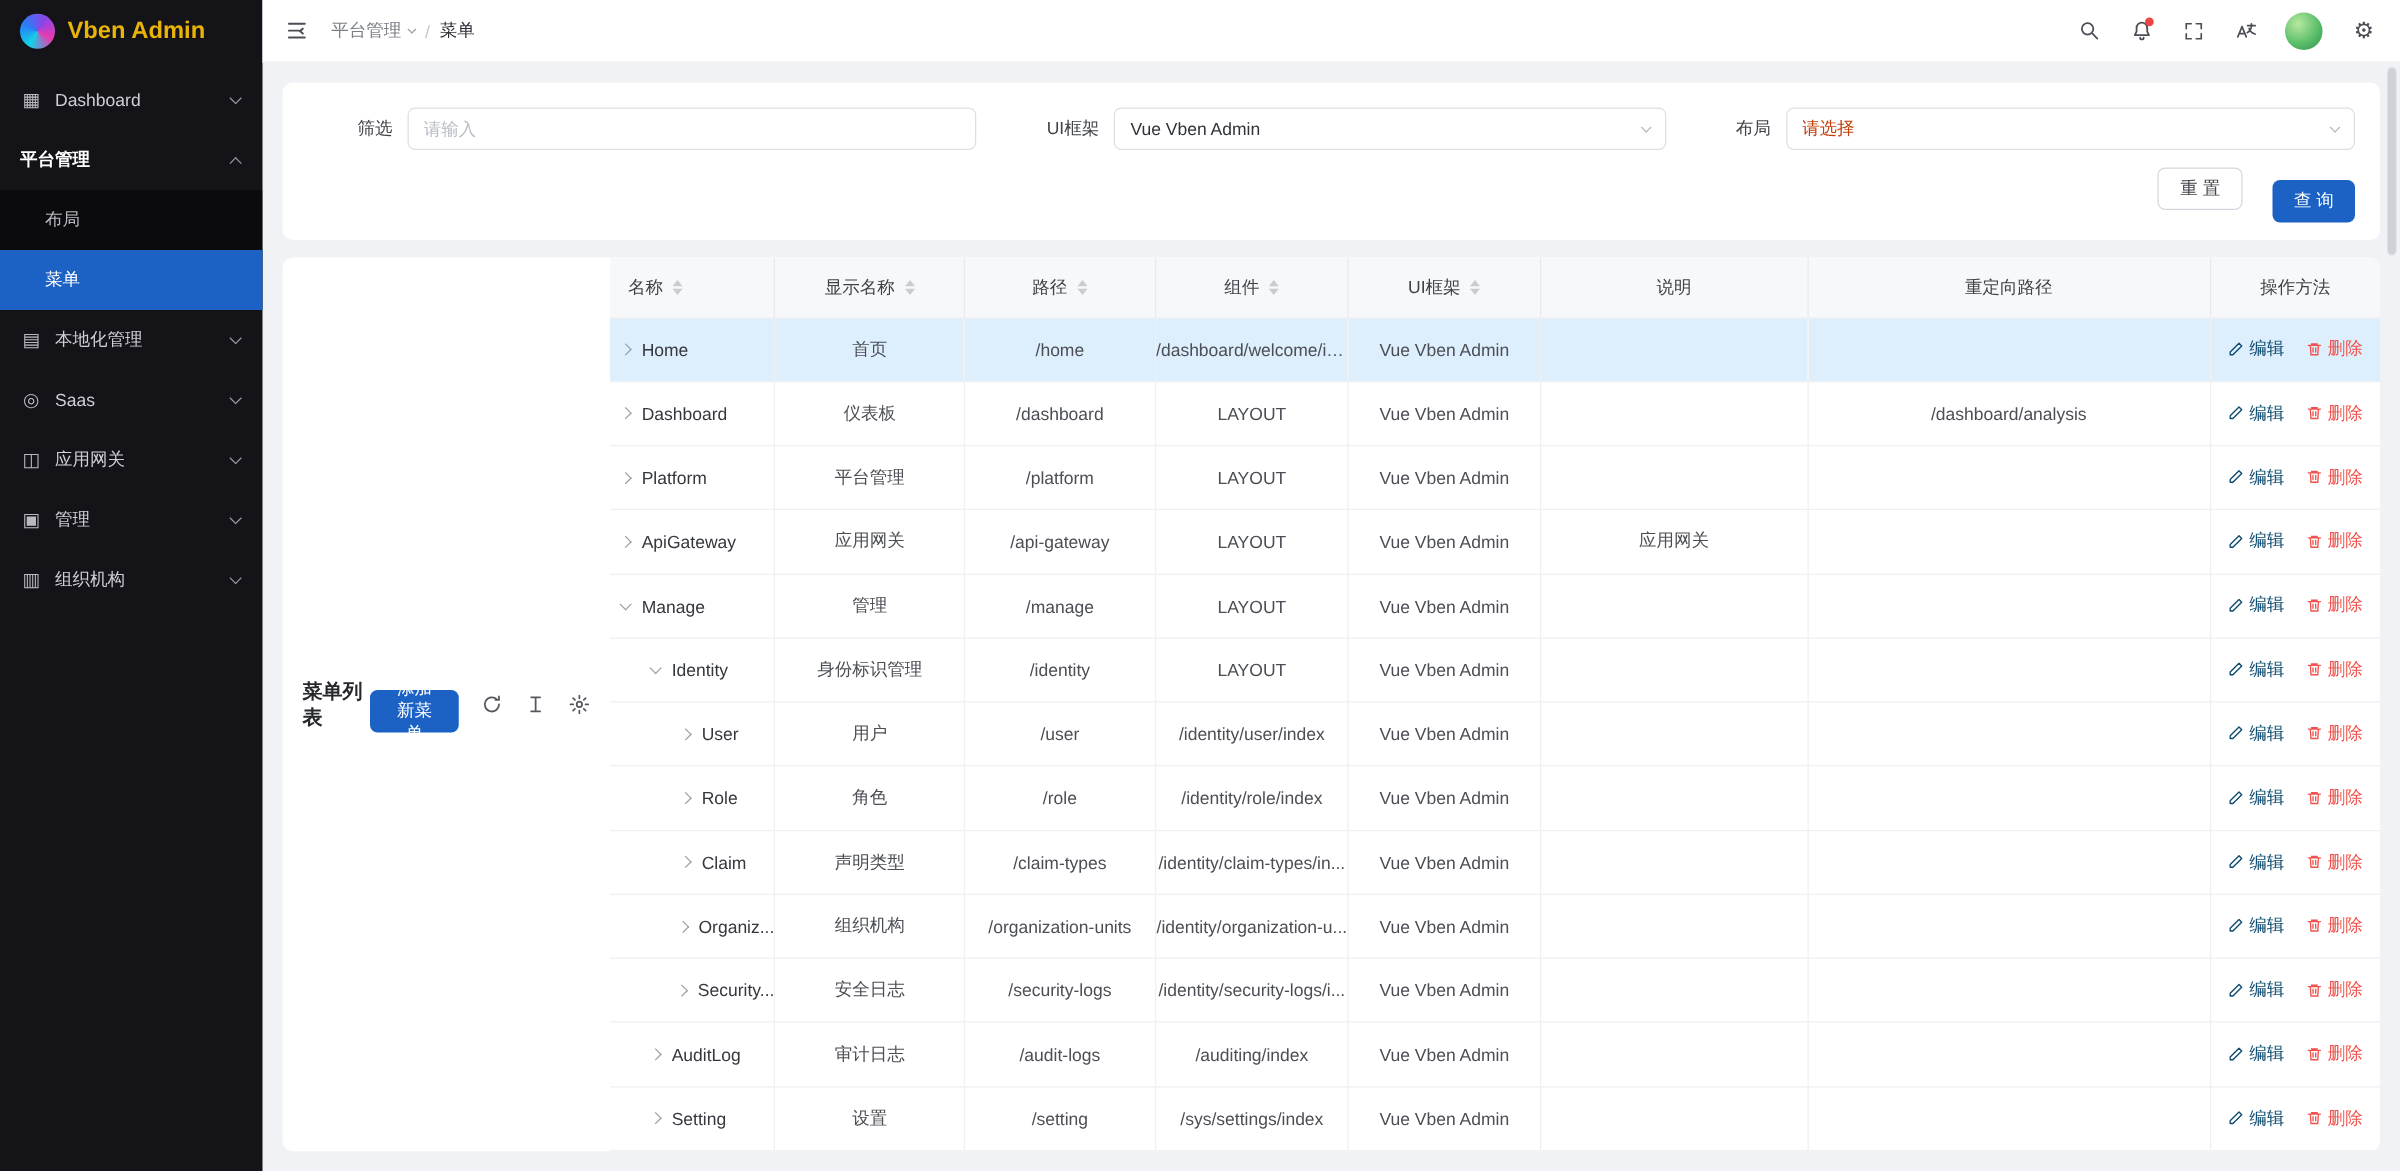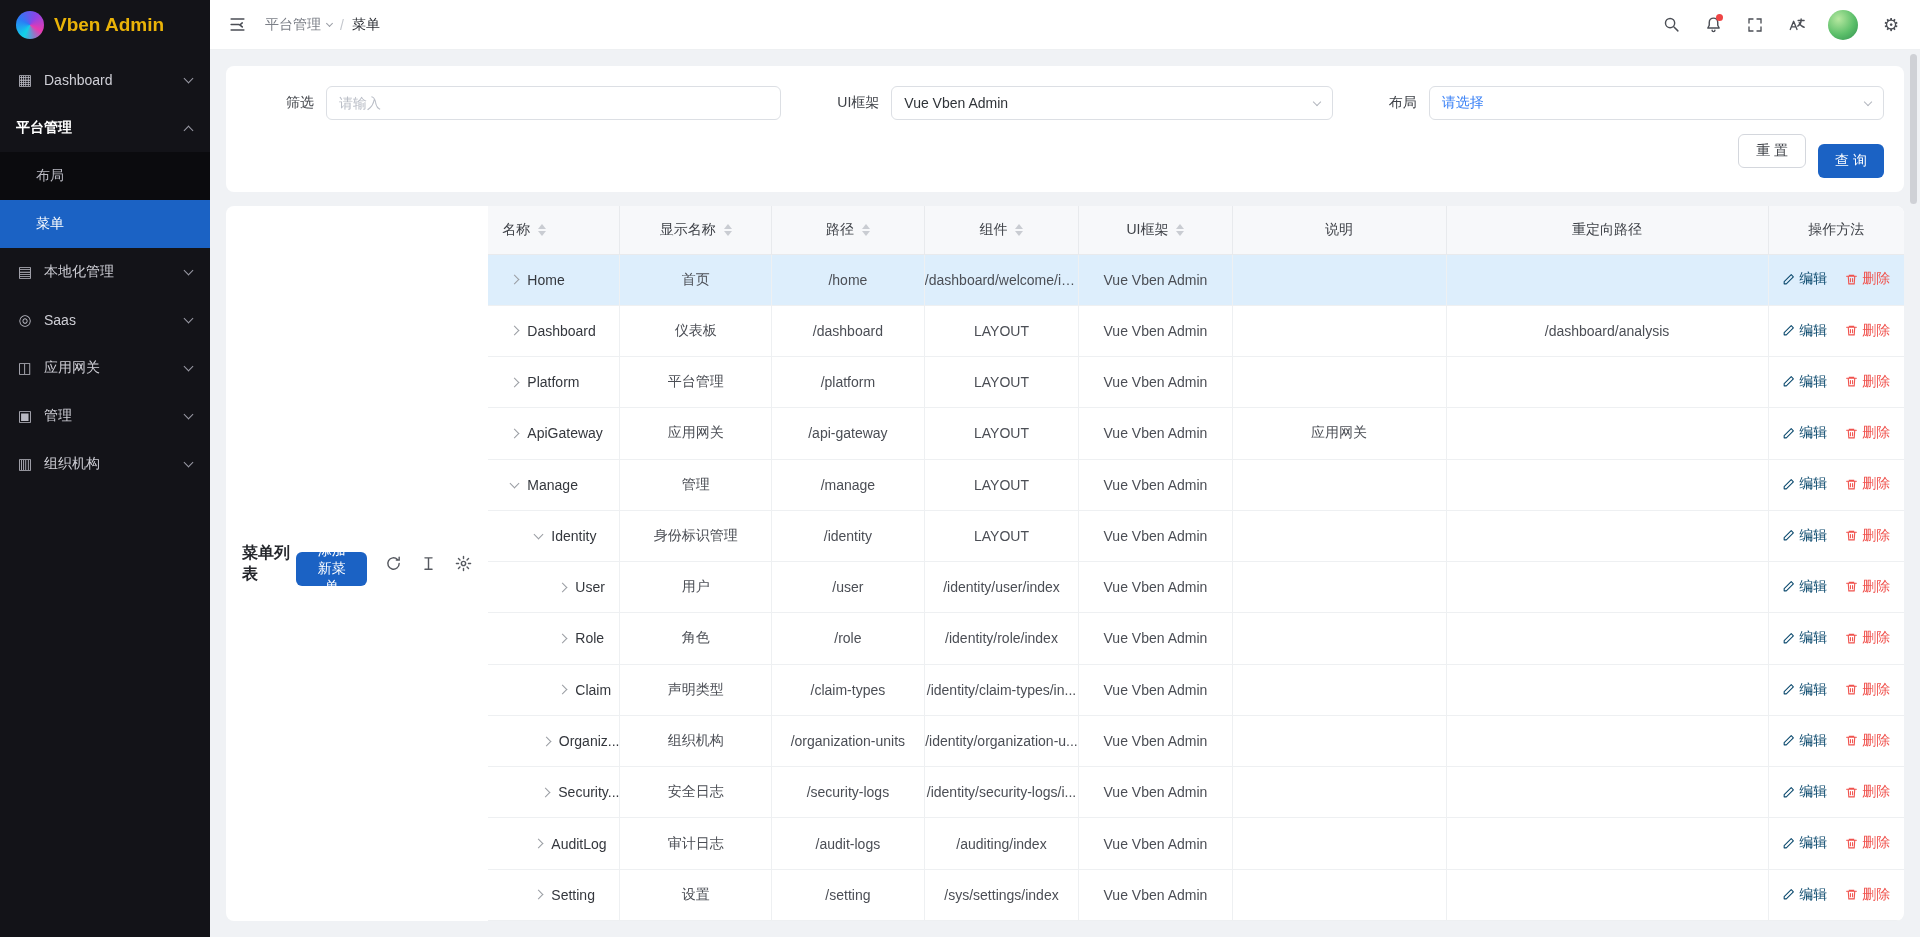--- a/index.html
+++ b/index.html
@@ -49,23 +49,23 @@
   
   .filter-card { padding:20px 20px 14px; }
   .filter-row { display:grid; grid-template-columns:1fr 1fr 1fr; column-gap:56px;margin-left:40px; }
   .field { display:flex; align-items:center; min-width:0; }
   .field > label { white-space:nowrap; margin-right:12px; color:#3f4248; }
   .control, .text-input { flex:1; height:34px; border:1px solid #dcdfe4; border-radius:6px; background:#fff; font-size:14px; min-width:0; }
   .text-input { padding:0 12px; color:#2f3338; outline:none; font-family:inherit; }
   .text-input::placeholder { color:#b9bdc6; }
   .control { display:flex; align-items:center; padding:0 12px; cursor:pointer; }
   .control .val { color:#2f3338; flex:1; white-space:nowrap; overflow:hidden; }
-  .control .val.ph { color:#3b82f6; }
+  .control .val.ph { color:#c2410c; }
   .control .chev { color:#b3b7bf; width:6px; height:6px; }
-  .filter-actions { display:flex; justify-content:flex-end; gap:12px; margin-top:14px; }
+  .filter-actions { display:flex; justify-content:flex-end; gap:24px; margin-top:14px; }
   .btn { height:34px; padding:0 17px; border-radius:6px; font-size:14px; cursor:pointer; font-family:inherit; display:inline-flex; align-items:center; }
   .btn-default { background:#fff; border:1px solid #d4d7dd; color:#3f4248; }
   .btn-primary { background:var(--primary); border:none; color:#fff;margin-top:10px; }
 
   
   .table-card { flex:1; min-height:0; overflow:hidden; display:flex; flex-direction:row; }
   .card-head { display:flex; align-items:center; padding:13px 16px; }
   .card-title { font-size:16px; font-weight:700; color:#26282d; }
   .head-right { margin-left:auto; display:flex; align-items:center; gap:18px;font-family:Liberation Serif, serif; }
   .tool-icon { color:#55585f; display:flex; align-items:center; cursor:pointer; }
@@ -75,21 +75,21 @@
   .th-wrap { display:flex; align-items:center; justify-content:center; gap:2px; }
   .th-wrap.left { justify-content:flex-start; padding-left:14px; }
   .sorter { display:inline-flex; flex-direction:column; gap:2px; margin-left:6px; }
   .sorter i { width:0; height:0; border-left:4px solid transparent; border-right:4px solid transparent; }
   .sorter .s-up { border-bottom:5px solid #c9ccd2; }
   .sorter .s-dn { border-top:5px solid #c9ccd2; }
   tbody td { height:49px; border-bottom:1px solid #eef0f2; border-right:1px solid #eef0f2; color:#4b4e55; font-size:14px; text-align:center; overflow:hidden; white-space:nowrap; text-overflow:ellipsis; }
   tbody td:last-child { border-right:none; }
   tbody tr.hl td { background:#ddeefc; }
   .c-name { text-align:left; }
-  .name-wrap { display:flex; align-items:center; padding-left:14px; gap:9px; }
+  .name-wrap { display:flex; align-items:center; gap:9px; }
   .tree-chev { color:#9a9da3; flex-shrink:0; cursor:pointer; }
   .name-text { color:#34373d; }
   .lnk { display:inline-flex; align-items:center; gap:4px; cursor:pointer; text-decoration:none; margin:0 7px; font-size:14px; }
   .lnk.edit { color:#0c4a6e; }
   .lnk.del { color:#f0524d; }
 
   
   .scroll-thumb { position:fixed; right:3px; top:54px; width:7px; height:150px; border-radius:4px; background:#cfd1d6; }
 </style>
 </head>

